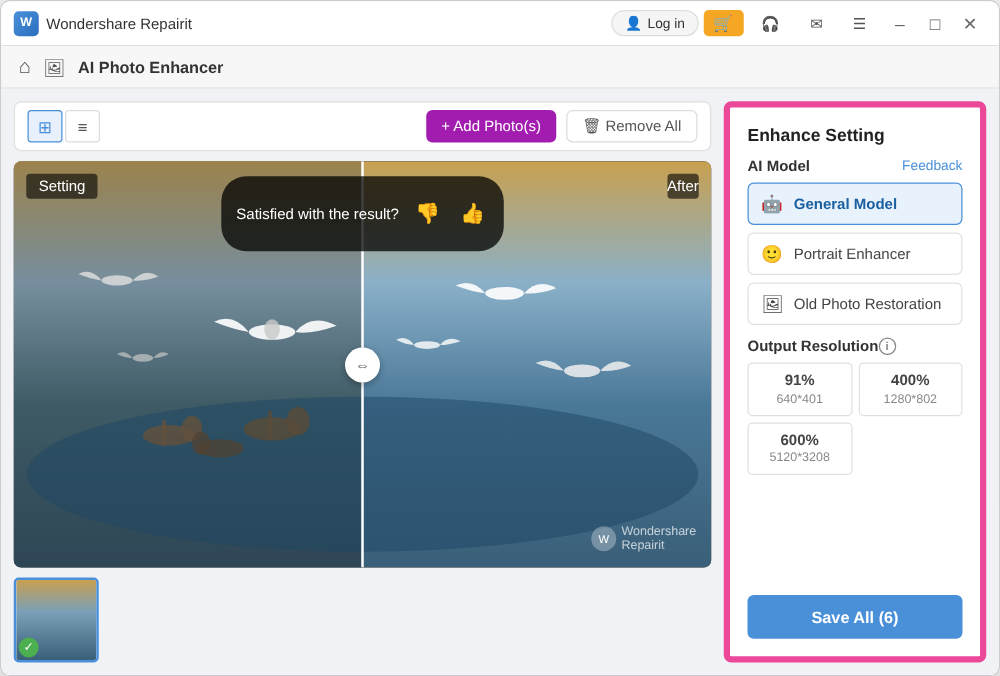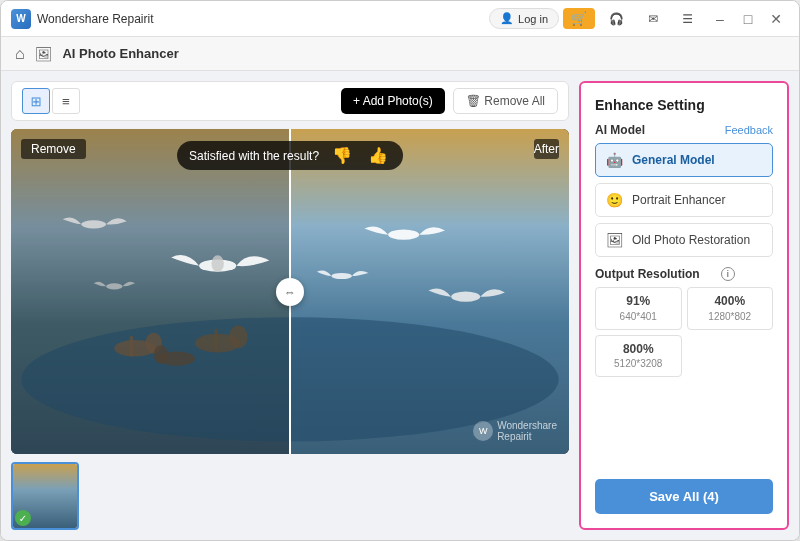--- a/index.html
+++ b/index.html
@@ -183,21 +183,21 @@
     .view-btn.active {
       background: #e8f0fe;
       border-color: #4a90d9;
       color: #4a90d9;
     }
     .toolbar-actions {
       display: flex;
       gap: 8px;
     }
     .btn-add {
-      background: #000000;
+      background: #a21caf;
       color: white;
       border: none;
       border-radius: 5px;
       padding: 5px 12px;
       cursor: pointer;
       font-size: 12px;
       display: flex;
       align-items: center;
       gap: 4px;
     }
@@ -319,21 +319,21 @@
     }
 
     
     .satisfied-tooltip {
       position: absolute;
       top: 12px;
       left: 50%;
       transform: translateX(-50%);
       background: rgba(0,0,0,0.75);
       color: white;
-      padding: 5px 12px;
+      padding: 20px 12px;
       border-radius: 20px;
       font-size: 12px;
       display: flex;
       align-items: center;
       gap: 10px;
       white-space: nowrap;
     }
     .satisfied-btn {
       background: none;
       border: none;
@@ -381,21 +381,21 @@
       justify-content: center;
       color: white;
       font-size: 10px;
     }
 
     
     .right-panel {
       width: 210px;
       background: #fff;
       border-radius: 6px;
-      border: 2px solid #ec4899;
+      border: 5px solid #ec4899;
       padding: 14px;
       display: flex;
       flex-direction: column;
       gap: 10px;
       flex-shrink: 0;
     }
 
     .enhance-title {
       font-size: 14px;
       font-weight: 700;
@@ -453,21 +453,21 @@
     }
 
     .resolution-section {
       display: flex;
       flex-direction: column;
       gap: 6px;
     }
     .resolution-header {
       display: flex;
       align-items: center;
-      gap: 21px;
+      gap: 0;
       font-size: 12px;
       font-weight: 600;
       color: #333;
     }
     .info-icon {
       width: 14px;
       height: 14px;
       border-radius: 50%;
       border: 1px solid #888;
       display: inline-flex;
@@ -646,21 +646,21 @@
             <g transform="translate(100, 140)" fill="rgba(200,200,200,0.7)">
               <ellipse cx="0" cy="0" rx="8" ry="3"></ellipse>
               <path d="M-8,0 Q-14,-7 -20,-3 Q-14,0 -8,0z"></path>
               <path d="M8,0 Q14,-7 20,-3 Q14,0 8,0z"></path>
             </g>
           </svg>
 
           <div class="divider-line"></div>
           <div class="divider-handle">⇔</div>
 
-          <div class="before-label">Remove</div>
+          <div class="before-label">Setting</div>
           <div class="after-label">After</div>
 
           <div class="satisfied-tooltip">
             <span>Satisfied with the result?</span>
             <button class="satisfied-btn">👎</button>
             <button class="satisfied-btn thumbs-up">👍</button>
           </div>
 
           <div class="watermark">
             <div class="watermark-logo">W</div>
@@ -714,24 +714,24 @@
         <div class="resolution-grid">
           <button class="res-btn">
             <div class="res-percent">91%</div>
             <div class="res-size">640*401</div>
           </button>
           <button class="res-btn">
             <div class="res-percent">400%</div>
             <div class="res-size">1280*802</div>
           </button>
           <button class="res-btn">
-            <div class="res-percent">800%</div>
+            <div class="res-percent">600%</div>
             <div class="res-size">5120*3208</div>
           </button>
         </div>
       </div>
 
-      <button class="save-btn">Save All (4)</button>
+      <button class="save-btn">Save All (6)</button>
 
     </div>
 
   </div>
 </div>
 
 </body></html>

